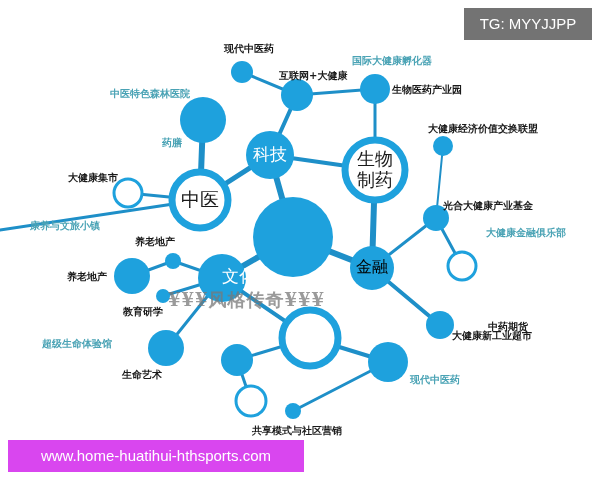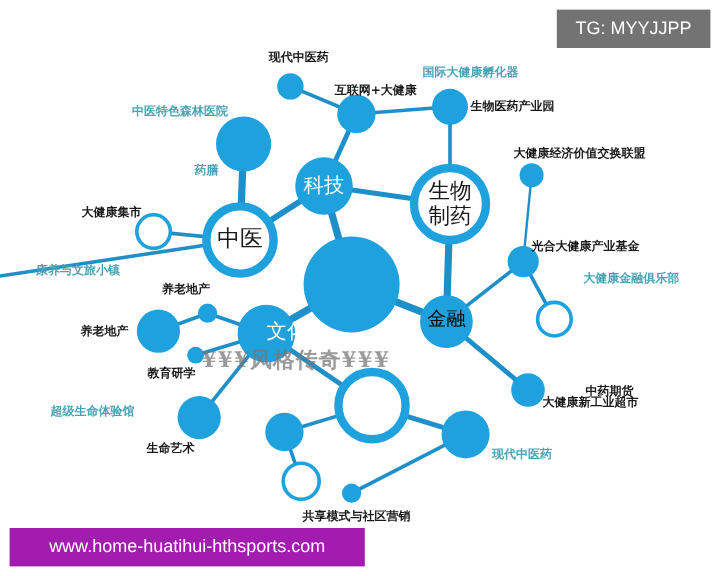--- a/index.html
+++ b/index.html
@@ -2,21 +2,21 @@
 <html><head>
 <meta charset="utf-8">
 <style>
   html,body{margin:0;padding:0;background:#ffffff;}
   #canvas{position:relative;width:600px;height:480px;overflow:hidden;background:#ffffff;font-family:"DejaVu Sans",sans-serif;}
   svg#diagram{position:absolute;left:0;top:0;}
   .lbl{position:absolute;white-space:nowrap;font-size:10px;color:#1a1a1a;font-weight:bold;line-height:12px;}
   .lbl.teal{color:#4aa3b5;font-weight:bold;}
   .node-text{position:absolute;text-align:center;font-family:Liberation Serif, serif;line-height:1.15;}
   .tg-badge{position:absolute;left:464px;top:8px;width:128px;height:32px;background:#737373;color:#ffffff;font-family:"Liberation Sans",sans-serif;font-size:15px;line-height:32px;text-align:center;}
-  .url-bar{position:absolute;left:8px;top:440px;width:296px;height:32px;background:#a21caf;color:#ffffff;font-family:"Liberation Sans",sans-serif;font-size:15px;line-height:32px;text-align:center;}
+  .url-bar{position:absolute;left:8px;top:440px;width:296px;height:32px;background:#d946ef;color:#ffffff;font-family:"Liberation Sans",sans-serif;font-size:15px;line-height:32px;text-align:center;}
   .watermark{position:absolute;left:168px;top:288px;font-family:"DejaVu Serif",serif;font-size:18px;font-weight:bold;color:rgba(120,120,120,0.75);letter-spacing:1px;white-space:nowrap;}
 </style>
 </head>
 <body>
 
 <div id="canvas">
   <svg id="diagram" width="600" height="480" viewBox="0 0 600 480">
     <g stroke="#1e8fc8" stroke-linecap="round" fill="none">
       <line x1="293" y1="237" x2="270" y2="155" stroke-width="6"></line>
       <line x1="293" y1="237" x2="372" y2="268" stroke-width="6"></line>

